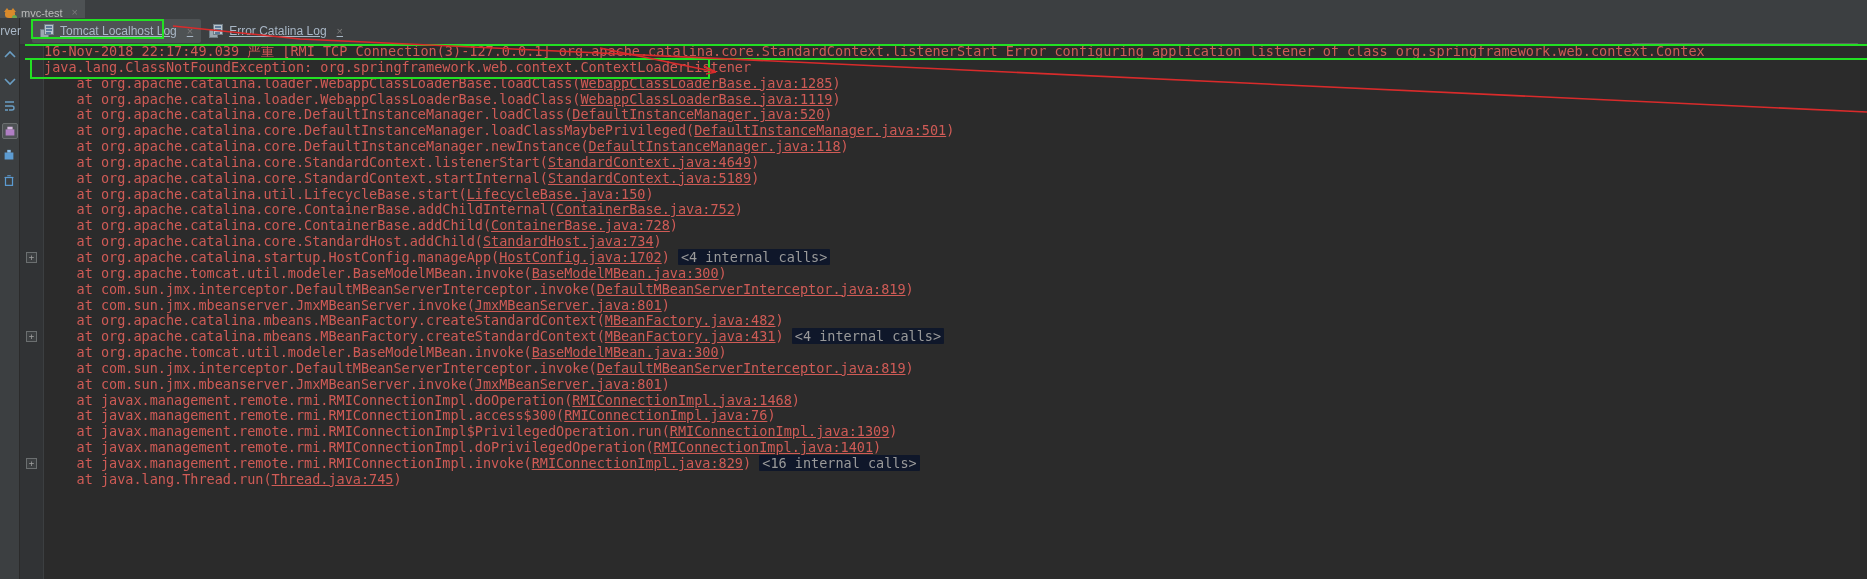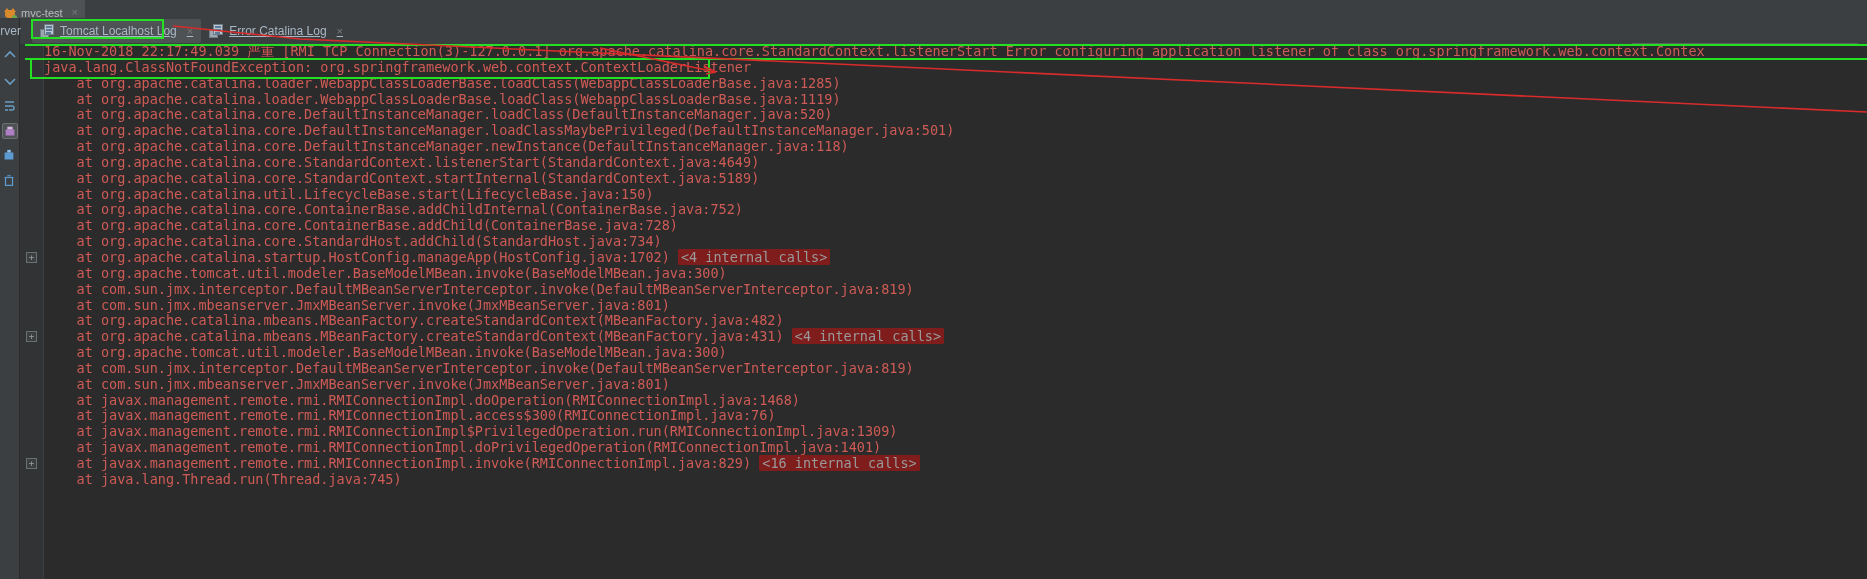--- a/index.html
+++ b/index.html
@@ -156,23 +156,23 @@
   }
   .lines {
     position: absolute; left: 24px; top: 0;
     font-family: "DejaVu Sans Mono", monospace;
     font-size: 13.5px;
     line-height: 15.85px;
     white-space: pre;
     color: #cf5b56;
   }
   .ln { height: 15.85px; }
-  .ln .u { }
+  .ln .u { text-decoration: underline; }
   .badge {
-    background: #7f1d1d; color: #9a9a9a; padding: 0 3px; border-radius: 1px;
+    background: #0f172a; color: #9a9a9a; padding: 0 3px; border-radius: 1px;
   }
 
   
   .anno { position: absolute; pointer-events: none; }
   .green-box {
     border: 2px solid #23e023; background: transparent;
   }
   svg.overlay {
     position: absolute; left: 0; top: 0; width: 1867px; height: 579px;
     pointer-events: none;

